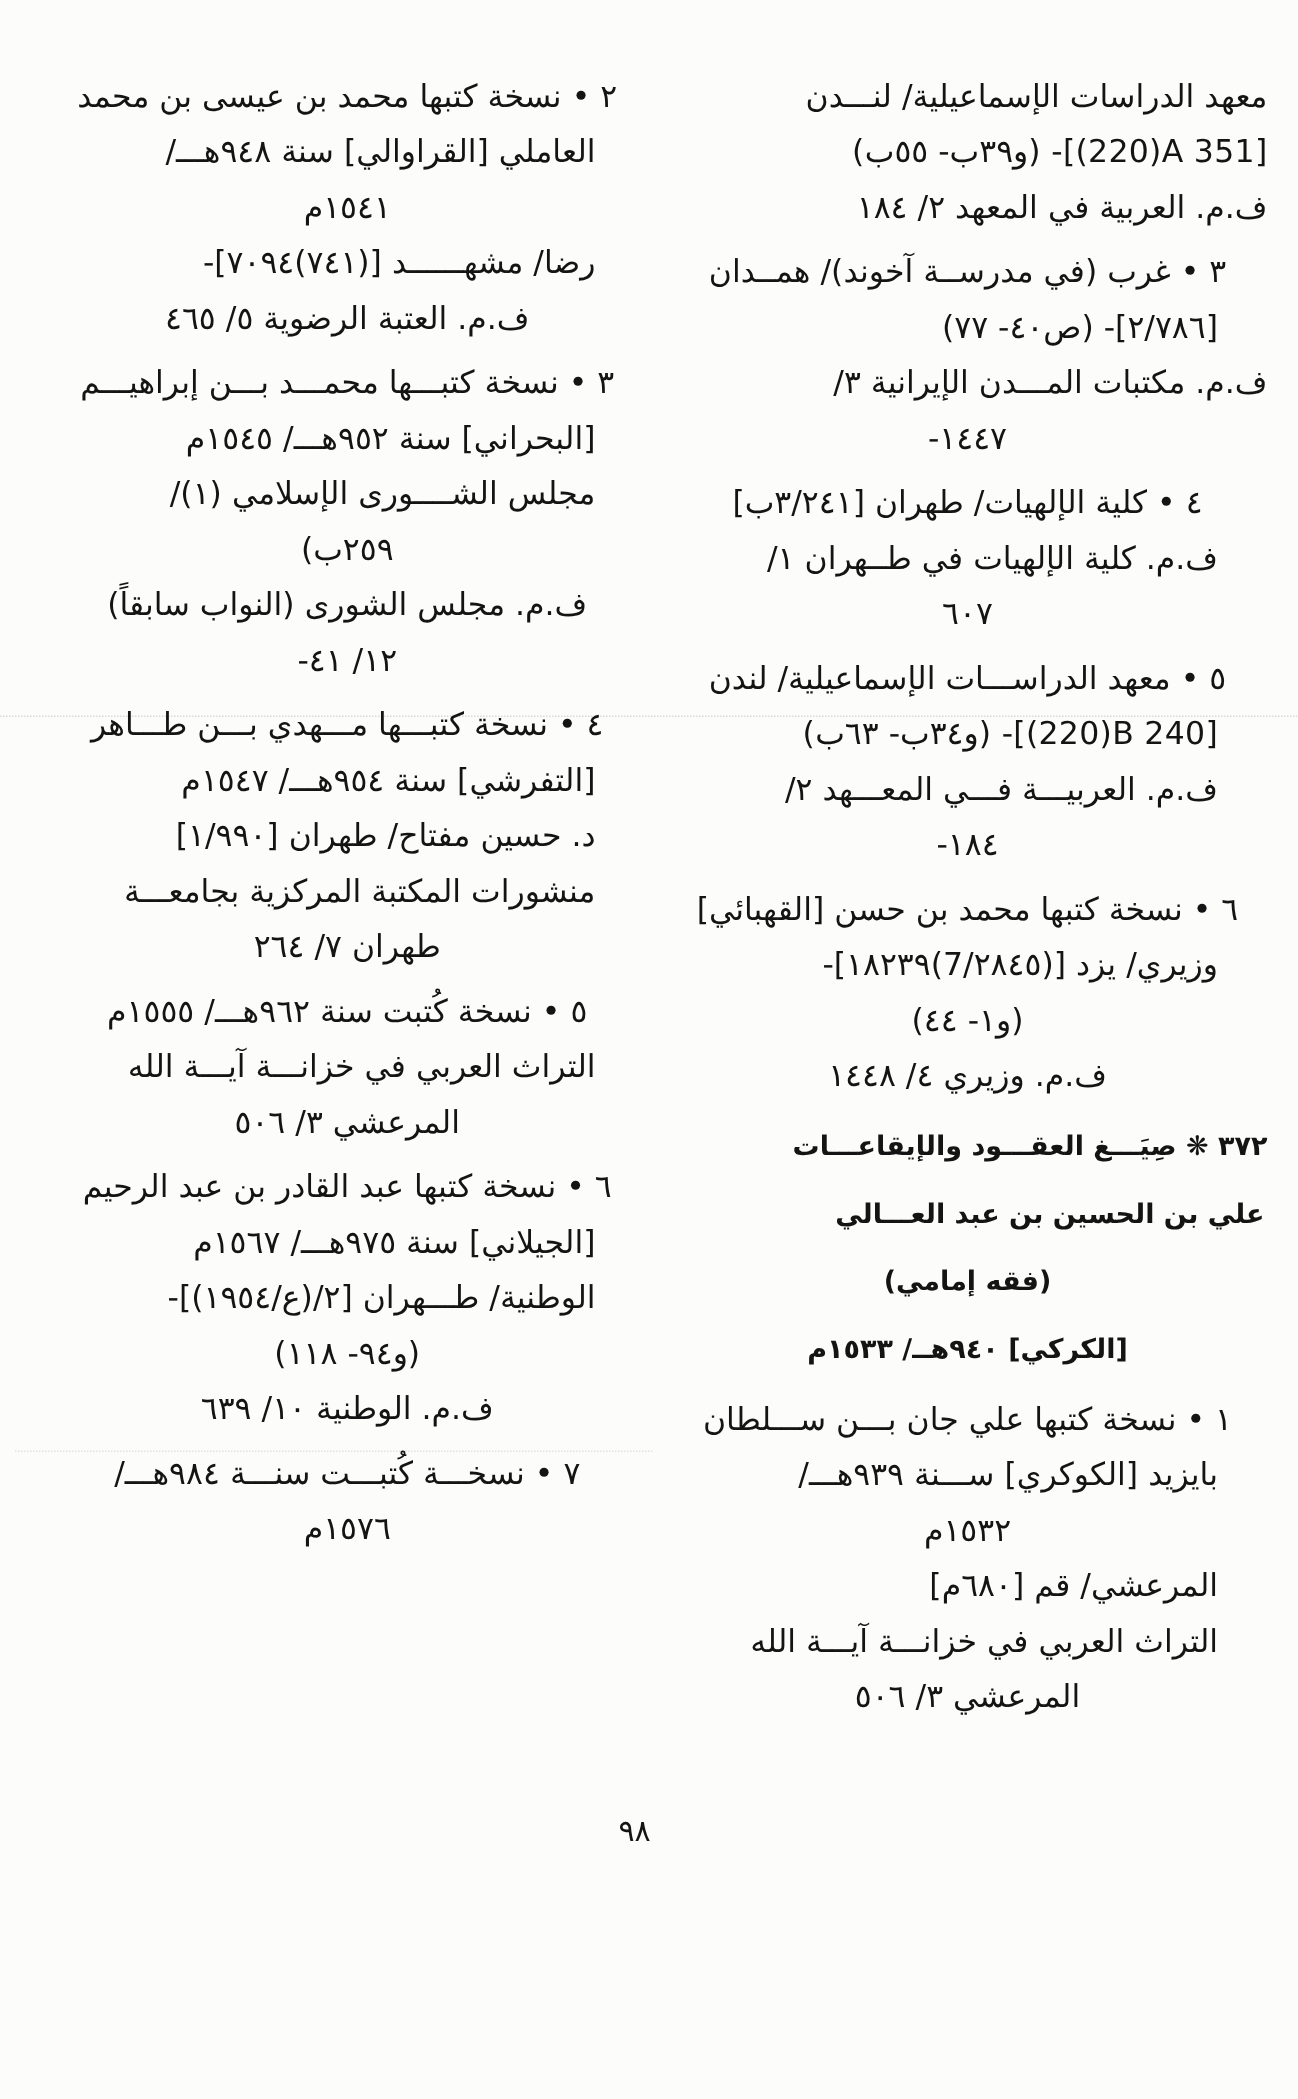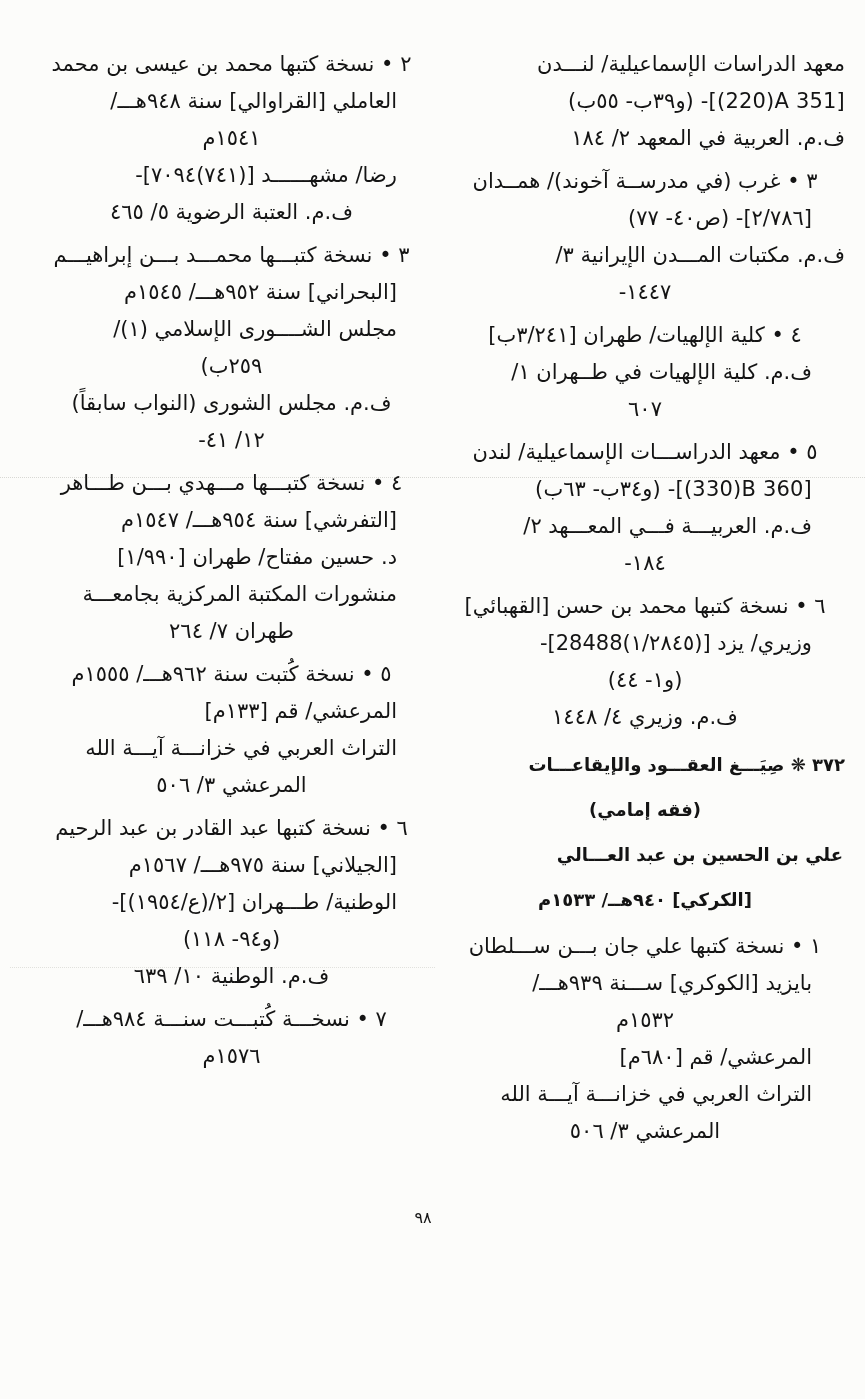--- a/index.html
+++ b/index.html
@@ -24,21 +24,21 @@
   .s-c{text-align:center;}
   .s-hb,.s-cb,.s-fb{
     font-weight:bold;line-height:45px;height:45px;font-size:18px;
   }
   .s-hb{text-align:right;}
   .s-cb{text-align:center;}
   .s-fb{text-align:right;padding-right:2px;}
   .gap{margin-top:6px;}
   .pagenum{
     position:absolute;top:1208px;left:0;width:846px;
-    text-align:center;font-size:16px;direction:rtl;
+    text-align:center;font-size:20px;direction:rtl;
   }
   .artifact1{
     position:absolute;top:477px;left:0;width:865px;height:0;
     border-top:1px dotted #c6c6c0;opacity:.65;
   }
   .artifact2{
     position:absolute;top:967px;left:10px;width:425px;height:0;
     border-top:1px dotted #ccccc6;opacity:.55;
   }
 </style>
@@ -55,30 +55,30 @@
       <div class="line s-f">[⁦(220)A 351⁩]- (و٣٩ب- ٥٥ب)</div>
       <div class="line s-f">ف.م. العربية في المعهد ٢/ ١٨٤</div>
       <div class="line s-e gap">٣ • غرب (في مدرســة آخوند)/ همــدان</div>
       <div class="line s-i">[٢/٧٨٦]- (ص٤٠- ٧٧)</div>
       <div class="line s-f">ف.م. مكتبات المـــدن الإيرانية ٣/</div>
       <div class="line s-c">١٤٤٧-</div>
       <div class="line s-e gap">٤ • كلية الإلهيات/ طهران [٣/٢٤١ب]</div>
       <div class="line s-i">ف.م. كلية الإلهيات في طــهران ١/</div>
       <div class="line s-c">٦٠٧</div>
       <div class="line s-e gap">٥ • معهد الدراســـات الإسماعيلية/ لندن</div>
-      <div class="line s-i">[⁦(330)B 360⁩]- (و٣٤ب- ٦٣ب)</div>
+      <div class="line s-i">[⁦(220)B 240⁩]- (و٣٤ب- ٦٣ب)</div>
       <div class="line s-i">ف.م. العربيـــة فـــي المعـــهد ٢/</div>
       <div class="line s-c">١٨٤-</div>
       <div class="line s-e gap">٦ • نسخة كتبها محمد بن حسن [القهبائي]</div>
-      <div class="line s-i">وزيري/ يزد [(١/٢٨٤٥)28488]-</div>
+      <div class="line s-i">وزيري/ يزد [(7/٢٨٤٥)١٨٢٣٩]-</div>
       <div class="line s-c">(و١- ٤٤)</div>
       <div class="line s-c">ف.م. وزيري ٤/ ١٤٤٨</div>
       <div class="line s-hb gap">٣٧٢ ❋ صِيَـــغ العقـــود والإيقاعـــات</div>
+      <div class="line s-fb">علي بن الحسين بن عبد العـــالي</div>
       <div class="line s-cb">(فقه إمامي)</div>
-      <div class="line s-fb">علي بن الحسين بن عبد العـــالي</div>
       <div class="line s-cb">[الكركي] ٩٤٠هــ/ ١٥٣٣م</div>
       <div class="line s-e gap">١ • نسخة كتبها علي جان بـــن ســـلطان</div>
       <div class="line s-i">بايزيد [الكوكري] ســـنة ٩٣٩هـــ/</div>
       <div class="line s-c">١٥٣٢م</div>
       <div class="line s-i">المرعشي/ قم [٦٨٠م]</div>
       <div class="line s-i">التراث العربي في خزانـــة آيـــة الله</div>
       <div class="line s-c">المرعشي ٣/ ٥٠٦</div>
     </div>
 
   <div class="col col-left">
@@ -92,21 +92,20 @@
       <div class="line s-i">مجلس الشــــورى الإسلامي (١)/</div>
       <div class="line s-c">٢٥٩ب)</div>
       <div class="line s-c">ف.م. مجلس الشورى (النواب سابقاً)</div>
       <div class="line s-c">١٢/ ٤١-</div>
       <div class="line s-e gap">٤ • نسخة كتبـــها مـــهدي بـــن طـــاهر</div>
       <div class="line s-i">[التفرشي] سنة ٩٥٤هـــ/ ١٥٤٧م</div>
       <div class="line s-i">د. حسين مفتاح/ طهران [١/٩٩٠]</div>
       <div class="line s-i">منشورات المكتبة المركزية بجامعـــة</div>
       <div class="line s-c">طهران ٧/ ٢٦٤</div>
       <div class="line s-e gap">٥ • نسخة كُتبت سنة ٩٦٢هـــ/ ١٥٥٥م</div>
-      <div class="line s-i">المرعشي/ قم [١٣٣م]</div>
       <div class="line s-i">التراث العربي في خزانـــة آيـــة الله</div>
       <div class="line s-c">المرعشي ٣/ ٥٠٦</div>
       <div class="line s-e gap">٦ • نسخة كتبها عبد القادر بن عبد الرحيم</div>
       <div class="line s-i">[الجيلاني] سنة ٩٧٥هـــ/ ١٥٦٧م</div>
       <div class="line s-i">الوطنية/ طـــهران [٢/(ع/١٩٥٤)]-</div>
       <div class="line s-c">(و٩٤- ١١٨)</div>
       <div class="line s-c">ف.م. الوطنية ١٠/ ٦٣٩</div>
       <div class="line s-e gap">٧ • نسخـــة كُتبـــت سنـــة ٩٨٤هـــ/</div>
       <div class="line s-c">١٥٧٦م</div>
     </div>

